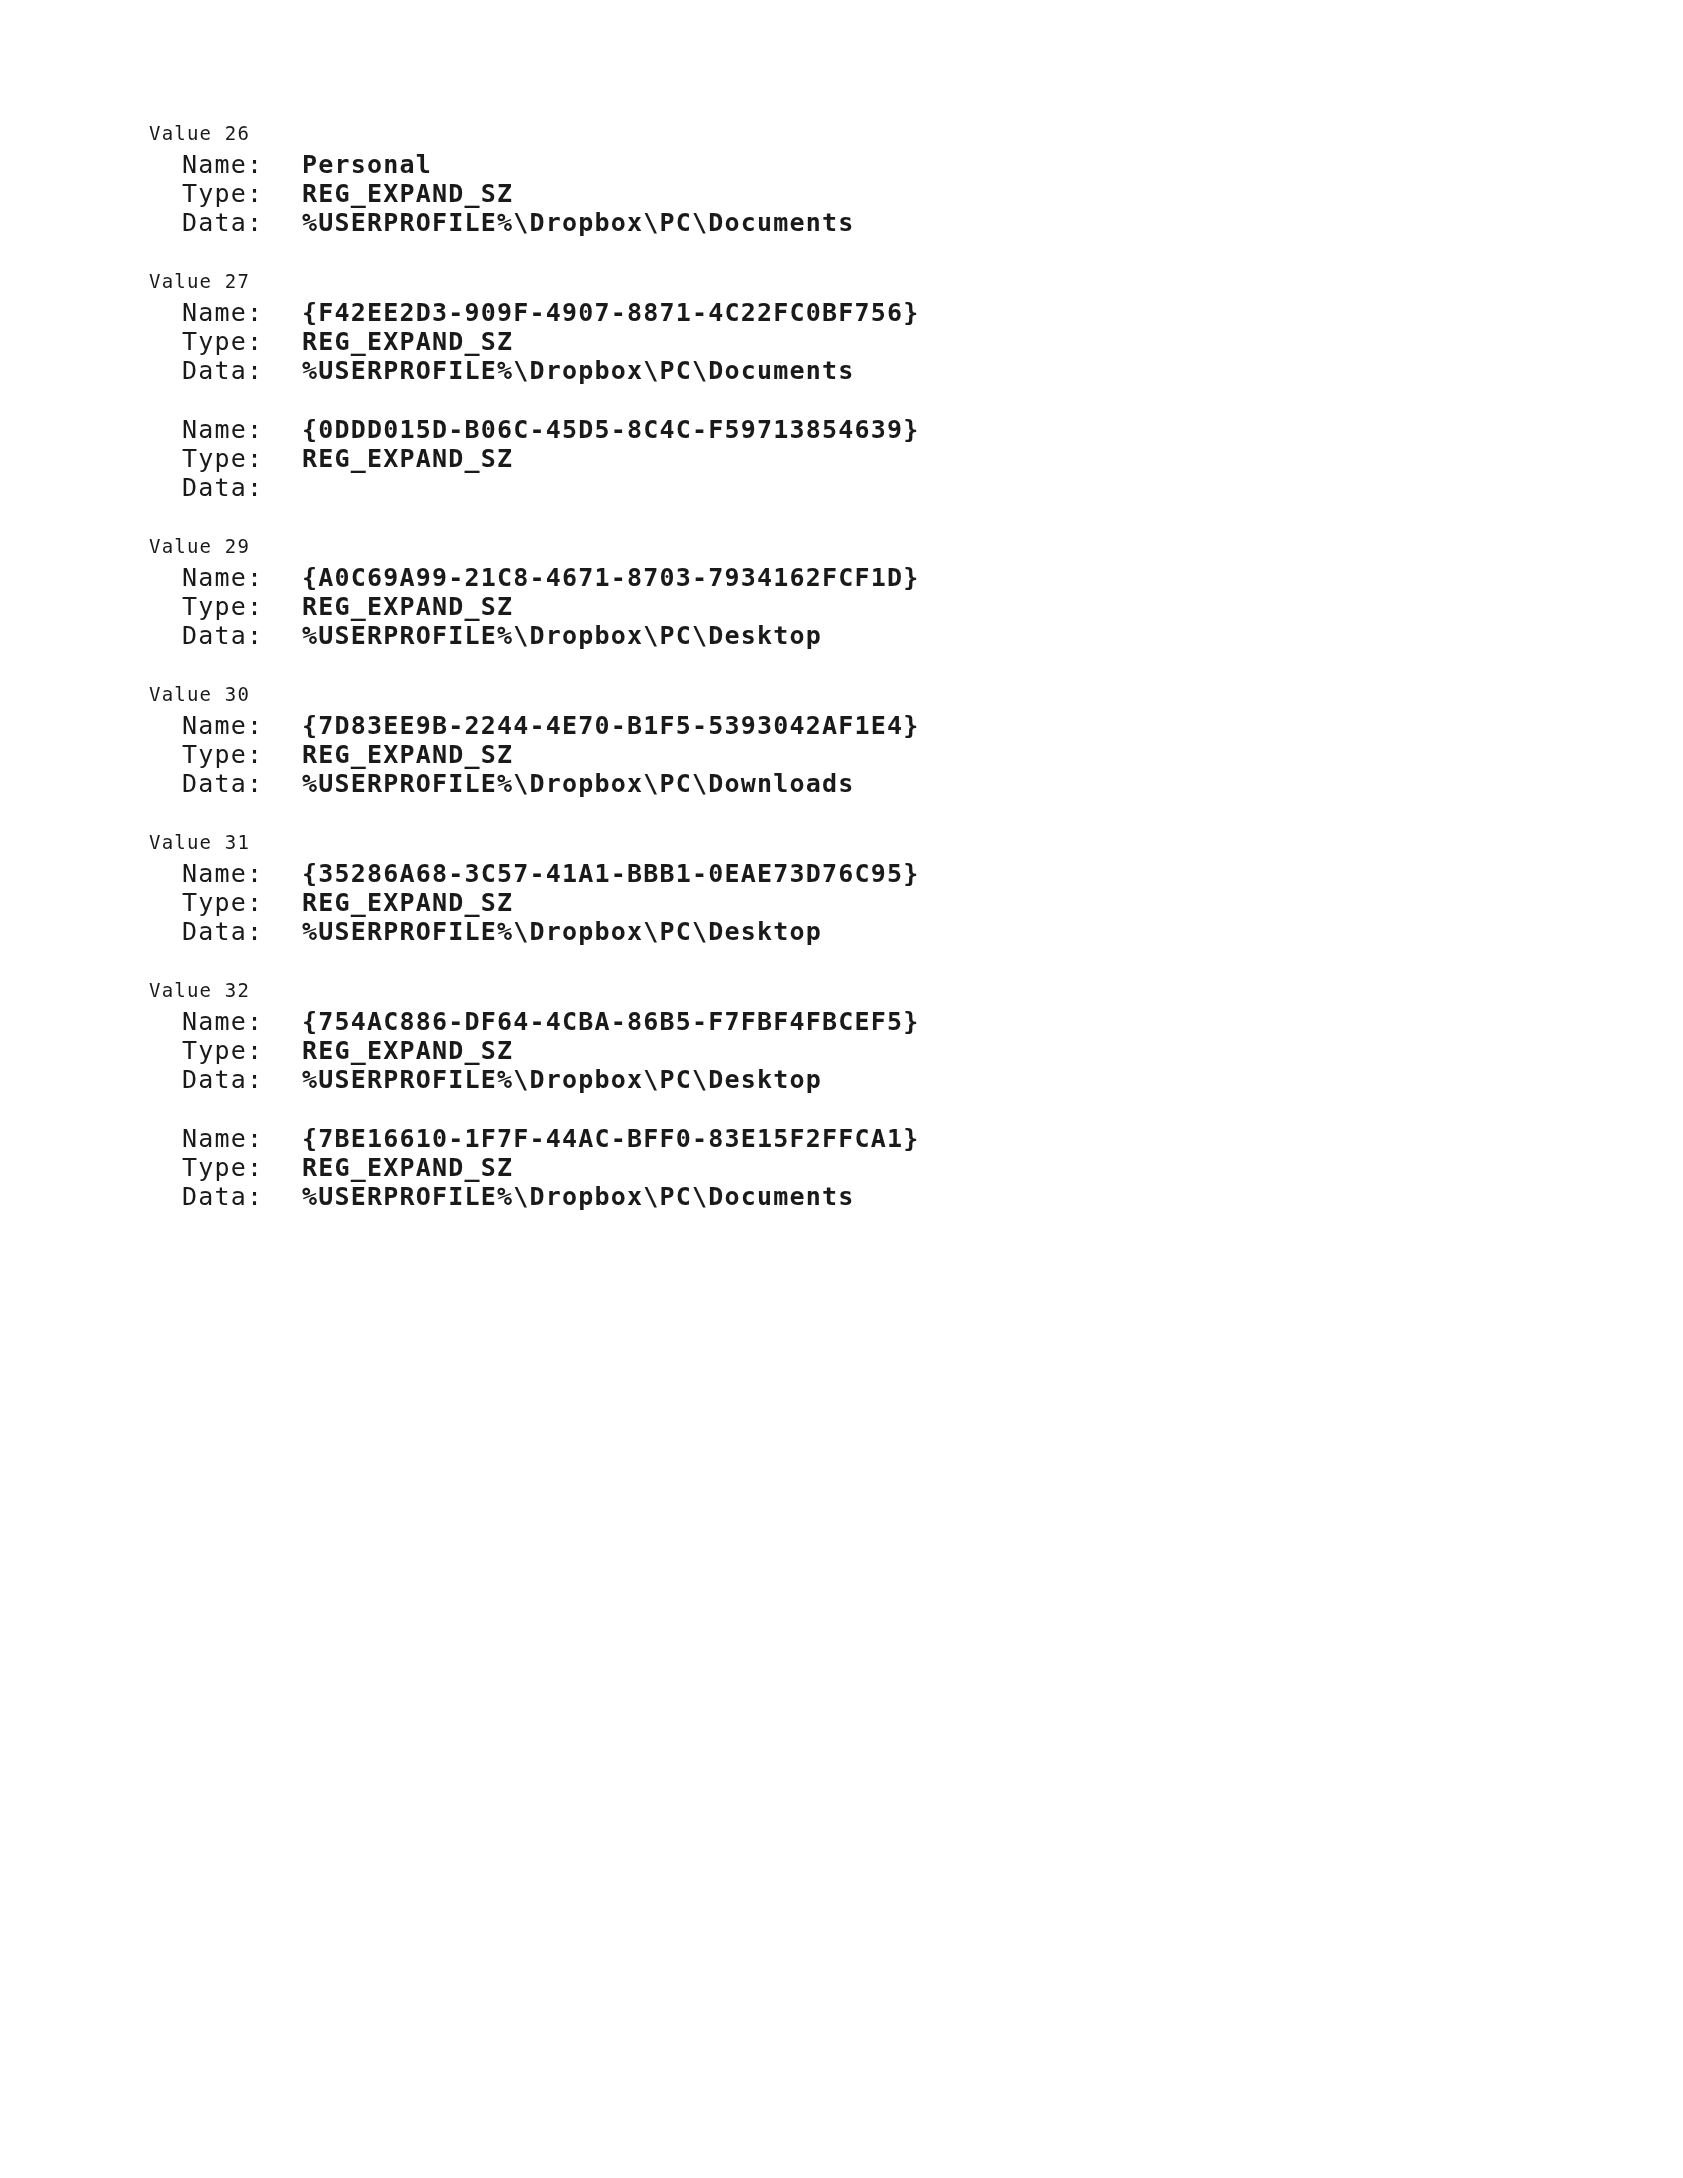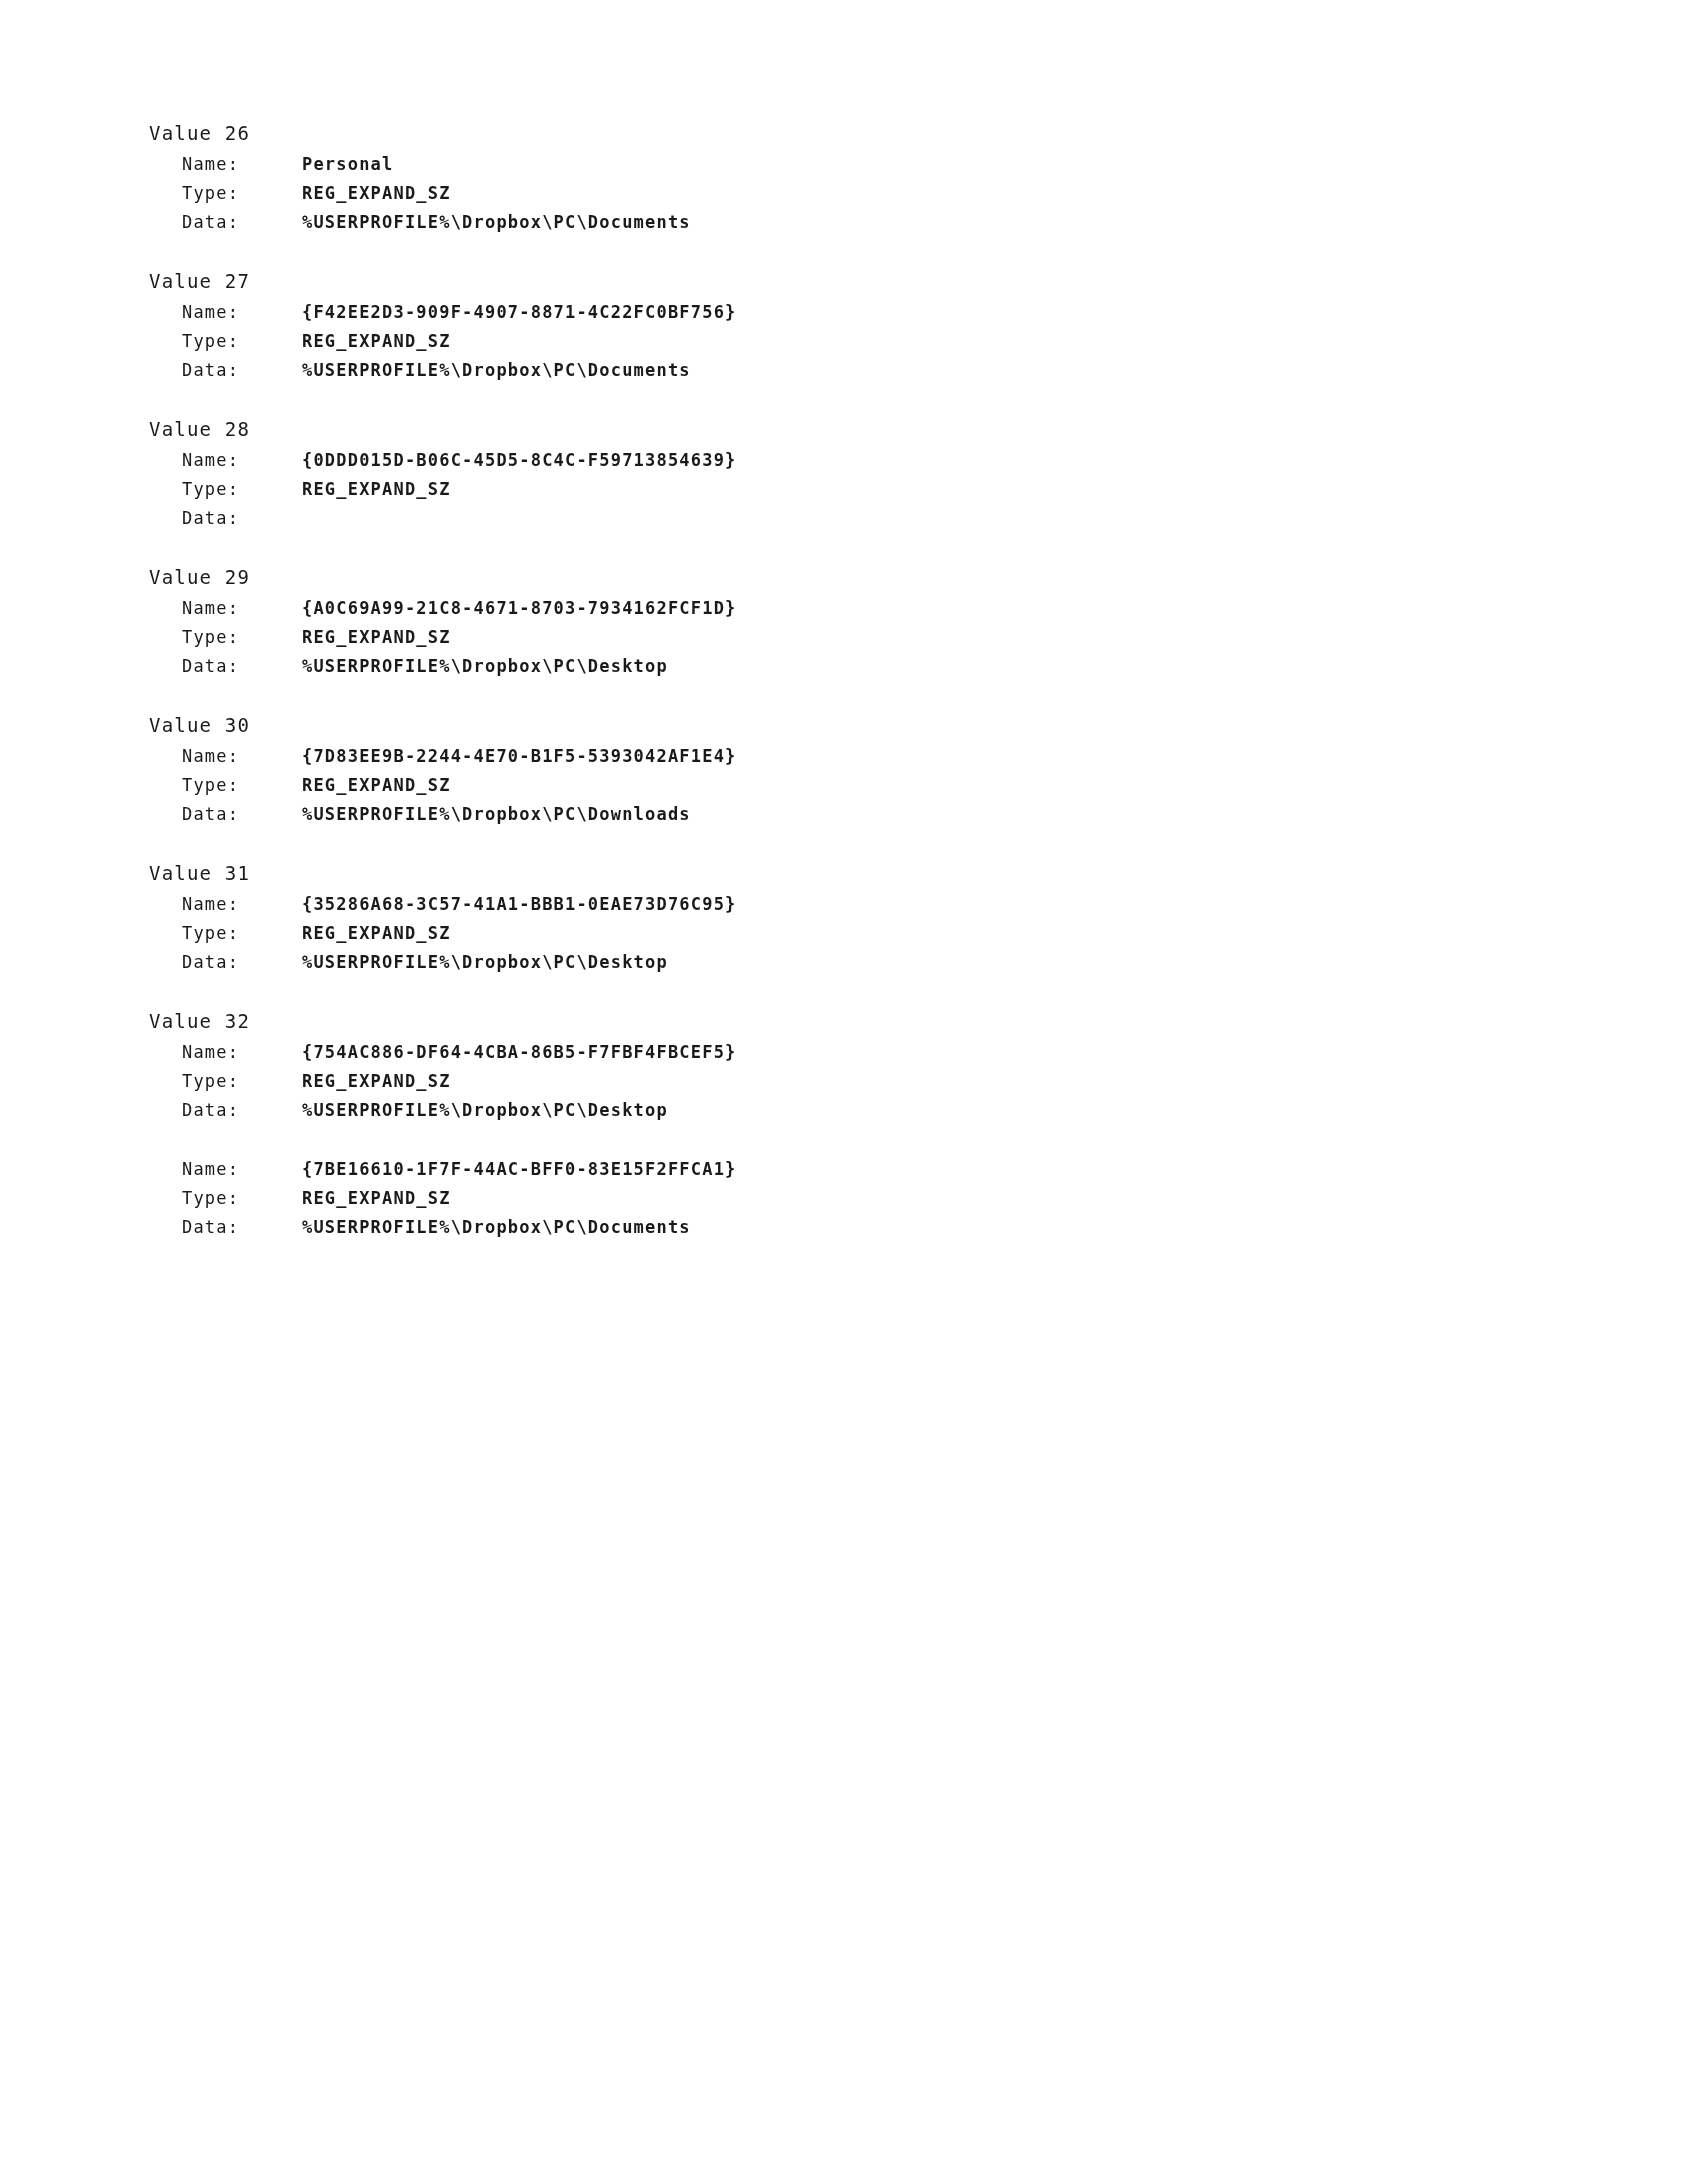--- a/index.html
+++ b/index.html
@@ -25,21 +25,21 @@
   }
   .value-header {
     font-size: 19px;
     line-height: 29px;
     letter-spacing: 1.2px;
     white-space: pre;
     margin-bottom: 2px;
   }
   .field-row {
     display: flex;
-    font-size: 17px;
+    font-size: 25px;
     line-height: 29px;
     letter-spacing: 1.2px;
     white-space: pre;
   }
   .field-label {
     width: 153px;
     padding-left: 33px;
     box-sizing: border-box;
     flex: 0 0 153px;
   }
@@ -79,21 +79,20 @@
       <span class="field-label">Type:</span>
       <span class="field-value">REG_EXPAND_SZ</span>
     </div>
     <div class="field-row">
       <span class="field-label">Data:</span>
       <span class="field-value">%USERPROFILE%\Dropbox\PC\Documents</span>
     </div>
   </div>
 
   <div class="value-block">
-    <div class="value-header">Value 28</div>
     <div class="field-row">
       <span class="field-label">Name:</span>
       <span class="field-value">{0DDD015D-B06C-45D5-8C4C-F59713854639}</span>
     </div>
     <div class="field-row">
       <span class="field-label">Type:</span>
       <span class="field-value">REG_EXPAND_SZ</span>
     </div>
     <div class="field-row">
       <span class="field-label">Data:</span>

